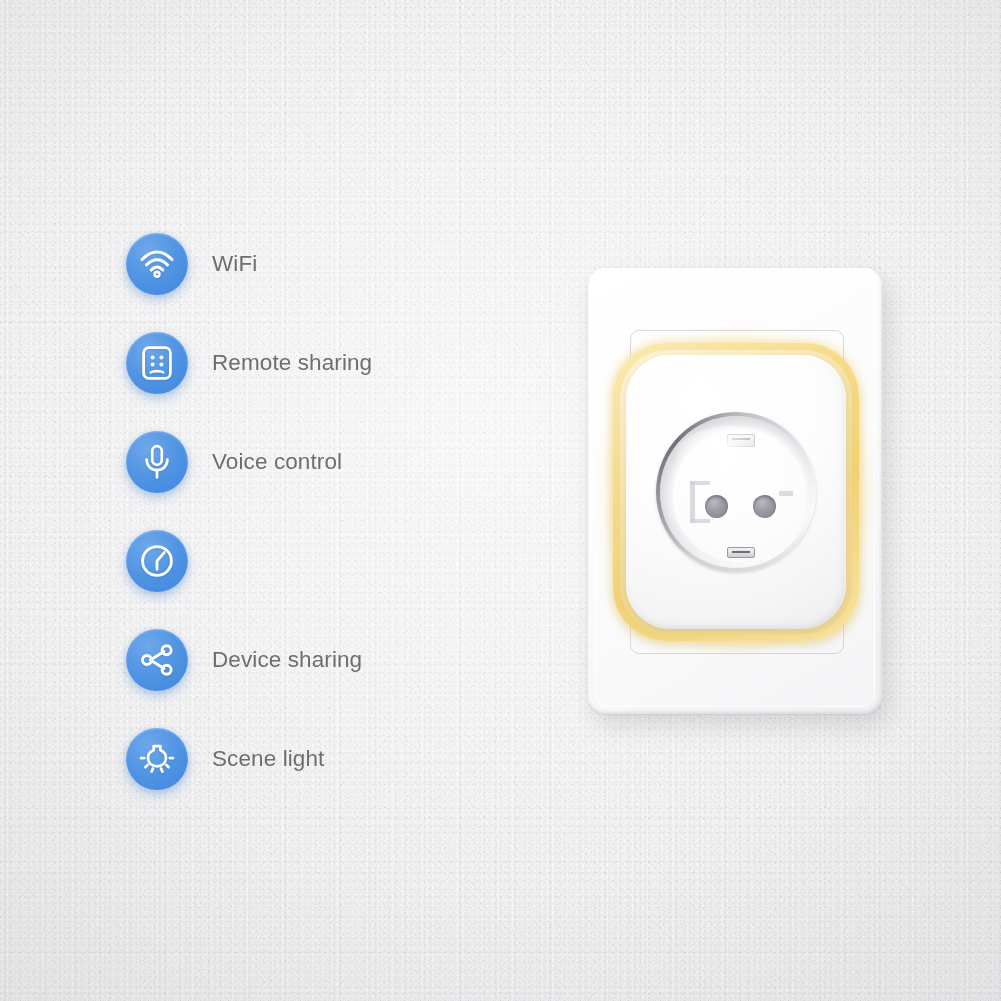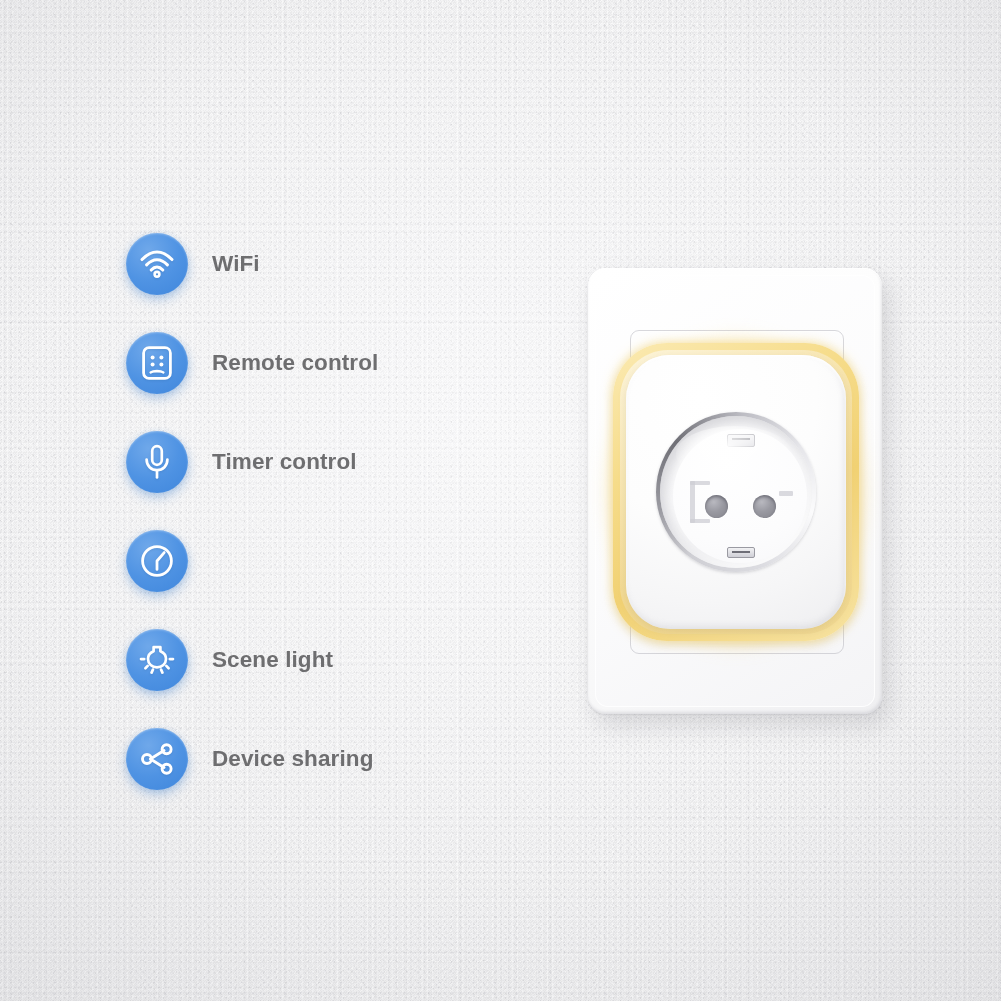--- a/index.html
+++ b/index.html
@@ -112,21 +112,21 @@
     display: block;
     filter: drop-shadow(0 1px 1px rgba(40,90,150,.22));
   }
   .feature-label {
     margin-left: 24px;
     font-size: 22.5px;
     line-height: 62px;
     color: #6e6e70;
     letter-spacing: .1px;
     white-space: nowrap;
-    font-weight: 700;
+    font-weight: 400;
   }
 
   
   .product {
     position: absolute;
     left: 588px;
     top: 268px;
     width: 302px;
     height: 454px;
   }
@@ -351,47 +351,62 @@
             <rect x="2.6" y="2.6" width="26.8" height="30.8" rx="5.4" stroke="#fff" stroke-width="2.8" fill="none"></rect>
             <circle cx="11.6" cy="12.4" r="2.0" fill="#fff"></circle>
             <circle cx="20.4" cy="12.4" r="2.0" fill="#fff"></circle>
             <circle cx="11.6" cy="19.6" r="2.0" fill="#fff"></circle>
             <circle cx="20.4" cy="19.6" r="2.0" fill="#fff"></circle>
             <path d="M9.6 27.4 C12.4 25.6 19.6 25.6 22.4 27.4 Z" fill="#fff"></path>
             <path d="M9.6 27.4 C12.4 25.4 19.6 25.4 22.4 27.4" stroke="#fff" stroke-width="2.4" stroke-linecap="round" fill="none"></path>
           </svg>
         </div>
       </div>
-      <div class="feature-label">Remote control</div>
+      <div class="feature-label">Remote sharing</div>
     </div>
 
     <div class="feature-row">
       <div class="icon-wrap">
         <div class="icon-glow"></div>
         <div class="icon-circle">
           <svg width="30" height="36" viewBox="0 0 30 36" fill="none">
             <rect x="10.2" y="2.2" width="9.6" height="18.6" rx="4.8" stroke="#fff" stroke-width="2.7" fill="none"></rect>
             <path d="M4.6 15.6 C4.6 22.0 9.2 26.2 15 26.2 C20.8 26.2 25.4 22.0 25.4 15.6" stroke="#fff" stroke-width="2.7" stroke-linecap="round" fill="none"></path>
             <path d="M15 26.4 L15 33.4" stroke="#fff" stroke-width="2.7" stroke-linecap="round"></path>
           </svg>
         </div>
       </div>
-      <div class="feature-label">Timer control</div>
+      <div class="feature-label">Voice control</div>
     </div>
 
     <div class="feature-row">
       <div class="icon-wrap">
         <div class="icon-glow"></div>
         <div class="icon-circle">
           <svg width="36" height="36" viewBox="0 0 36 36" fill="none">
             <circle cx="18" cy="18" r="14.4" stroke="#fff" stroke-width="2.8" fill="none"></circle>
             <path d="M18 26.4 L18 18 L25.2 9.6" stroke="#fff" stroke-width="2.8" stroke-linecap="round" stroke-linejoin="round" fill="none"></path>
           </svg>
         </div>
       </div>
+    </div>
+
+    <div class="feature-row">
+      <div class="icon-wrap">
+        <div class="icon-glow"></div>
+        <div class="icon-circle">
+          <svg width="36" height="34" viewBox="0 0 36 34" fill="none">
+            <path d="M11.4 17 L25 8.6 M11.4 17 L25 25.4" stroke="#fff" stroke-width="2.9" stroke-linecap="round"></path>
+            <circle cx="8.0" cy="17" r="4.5" stroke="#fff" stroke-width="2.9" fill="none"></circle>
+            <circle cx="27.6" cy="7.2" r="4.5" stroke="#fff" stroke-width="2.9" fill="none"></circle>
+            <circle cx="27.6" cy="26.8" r="4.5" stroke="#fff" stroke-width="2.9" fill="none"></circle>
+          </svg>
+        </div>
+      </div>
+      <div class="feature-label">Device sharing</div>
     </div>
 
     <div class="feature-row">
       <div class="icon-wrap">
         <div class="icon-glow"></div>
         <div class="icon-circle">
           <svg width="38" height="36" viewBox="0 0 38 36" fill="none">
             <path d="M15.6 5.2 L22.4 5.2 L22.4 9.2 C25.9 10.6 28.0 13.6 28.0 17.1
                      C28.0 21.7 24.0 25.3 19.0 25.3 C14.0 25.3 10.0 21.7 10.0 17.1
                      C10.0 13.6 12.1 10.6 15.6 9.2 Z" stroke="#fff" stroke-width="2.7" stroke-linejoin="round" fill="none"></path>
@@ -400,35 +415,20 @@
             <path d="M7.4 26.2 L9.7 23.9" stroke="#fff" stroke-width="2.7" stroke-linecap="round"></path>
             <path d="M28.3 23.9 L30.6 26.2" stroke="#fff" stroke-width="2.7" stroke-linecap="round"></path>
             <path d="M13.6 30.6 L14.9 27.6" stroke="#fff" stroke-width="2.7" stroke-linecap="round"></path>
             <path d="M23.1 27.6 L24.4 30.6" stroke="#fff" stroke-width="2.7" stroke-linecap="round"></path>
           </svg>
         </div>
       </div>
       <div class="feature-label">Scene light</div>
     </div>
 
-    <div class="feature-row">
-      <div class="icon-wrap">
-        <div class="icon-glow"></div>
-        <div class="icon-circle">
-          <svg width="36" height="34" viewBox="0 0 36 34" fill="none">
-            <path d="M11.4 17 L25 8.6 M11.4 17 L25 25.4" stroke="#fff" stroke-width="2.9" stroke-linecap="round"></path>
-            <circle cx="8.0" cy="17" r="4.5" stroke="#fff" stroke-width="2.9" fill="none"></circle>
-            <circle cx="27.6" cy="7.2" r="4.5" stroke="#fff" stroke-width="2.9" fill="none"></circle>
-            <circle cx="27.6" cy="26.8" r="4.5" stroke="#fff" stroke-width="2.9" fill="none"></circle>
-          </svg>
-        </div>
-      </div>
-      <div class="feature-label">Device sharing</div>
-    </div>
-
   </div>
 
   <div class="product">
     <div class="plate-shadow"></div>
     <div class="plate">
       <div class="plate-bevel"></div>
       <div class="plate-inset"></div>
 
       <div class="module">
         <div class="ring-glow"></div>

